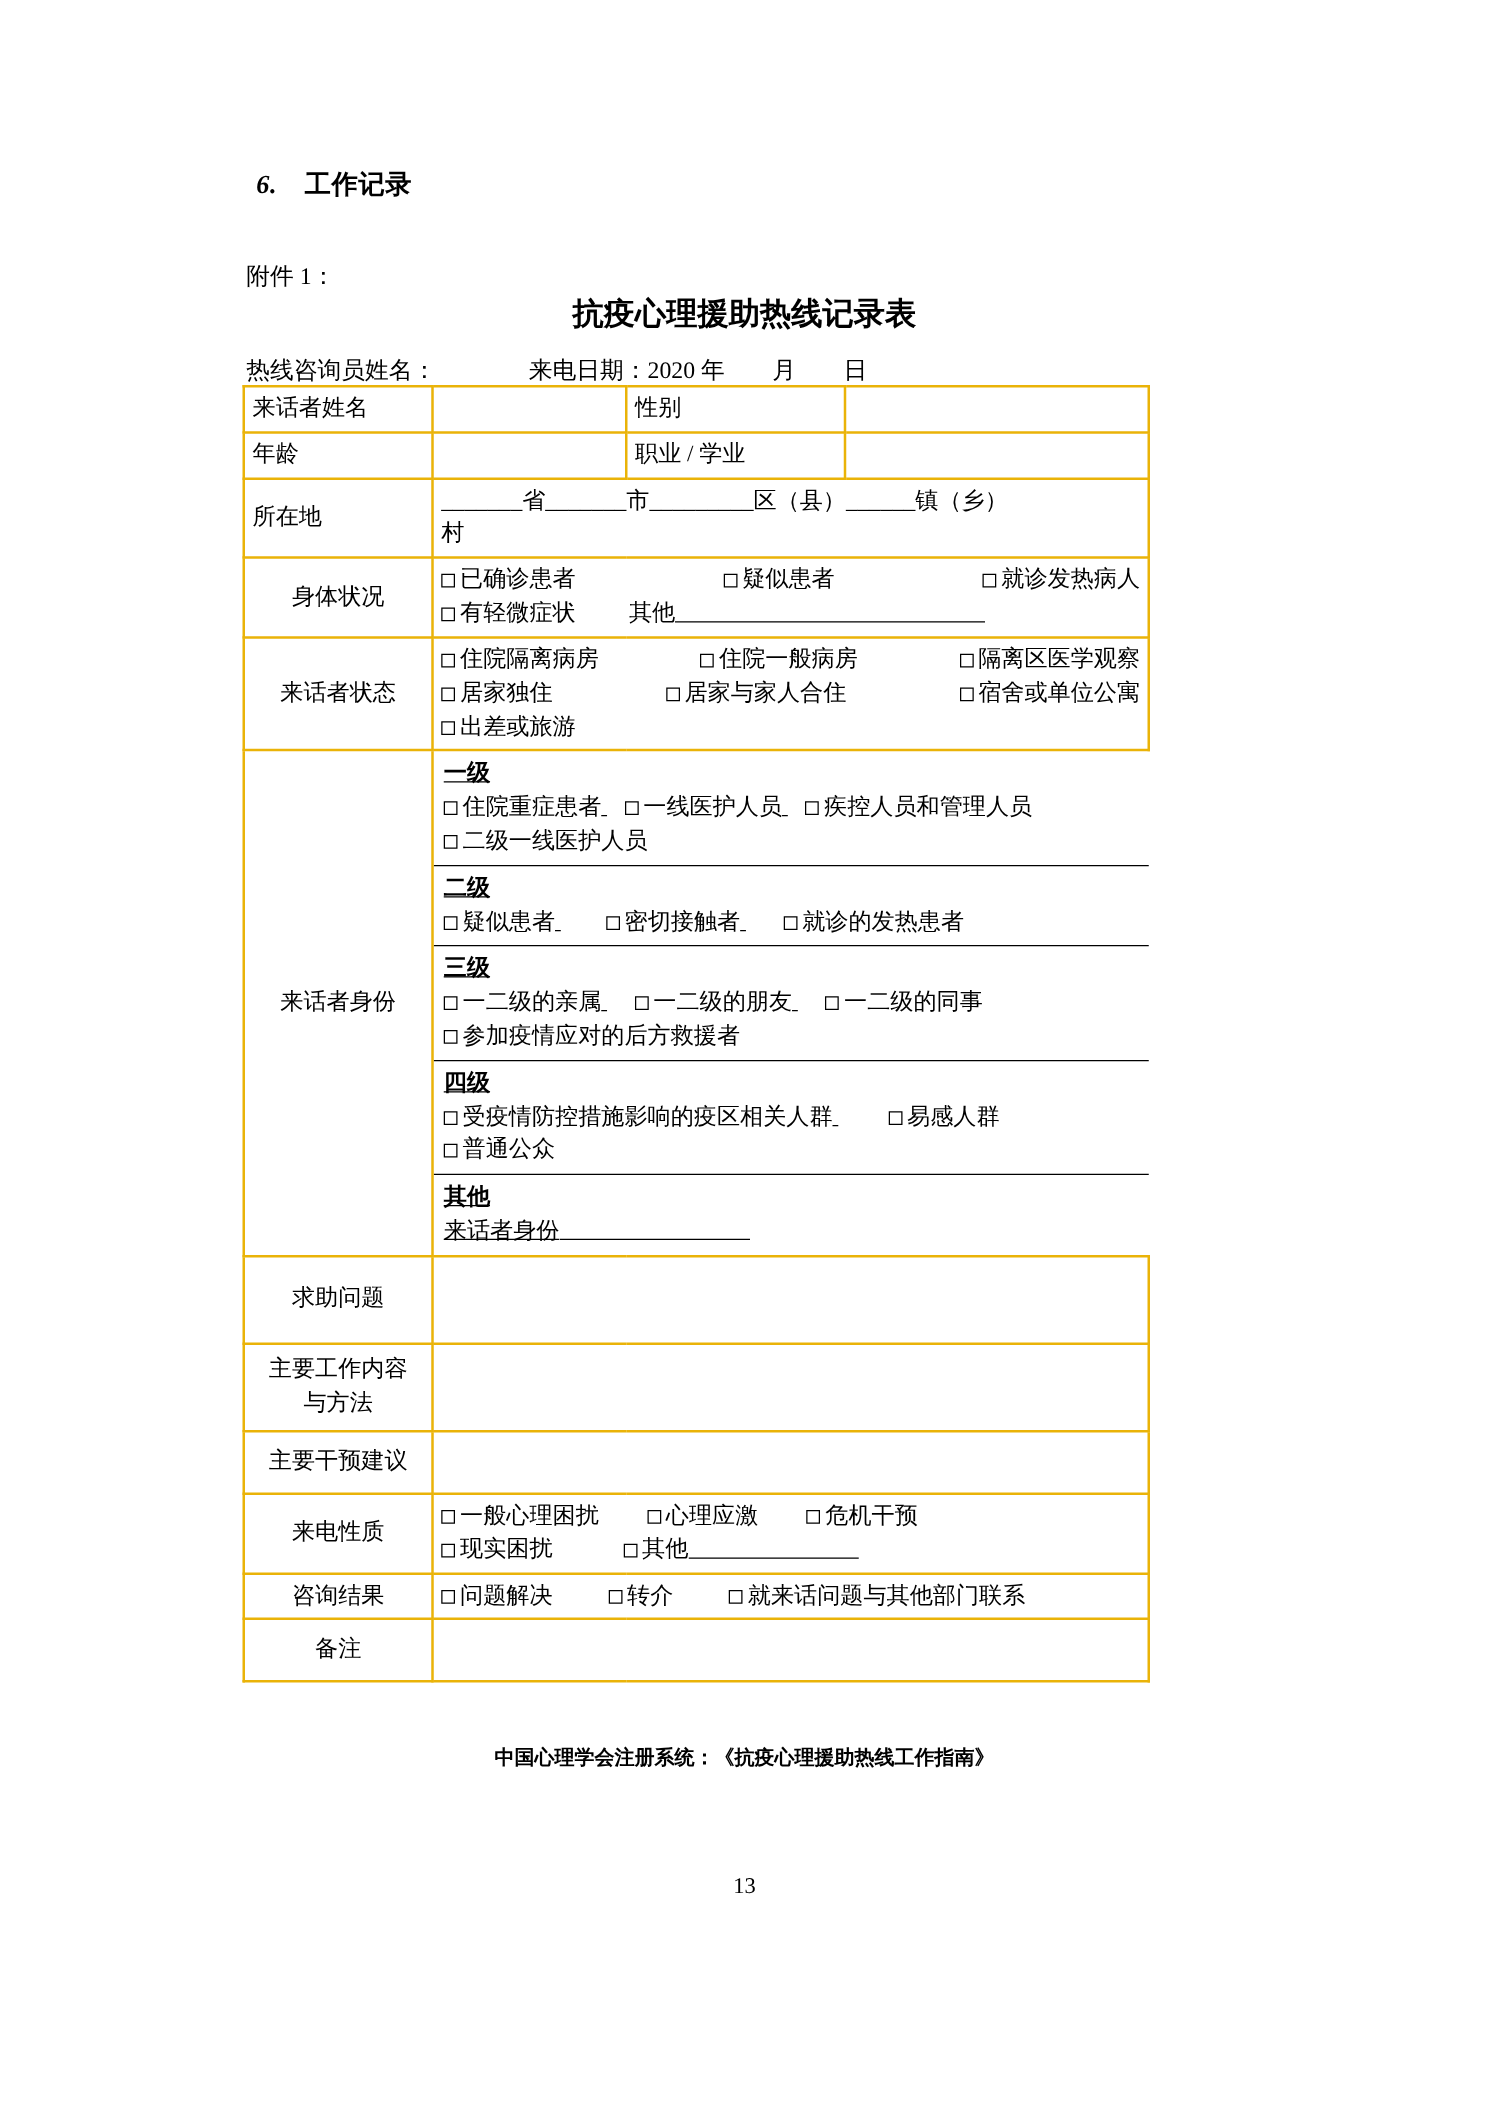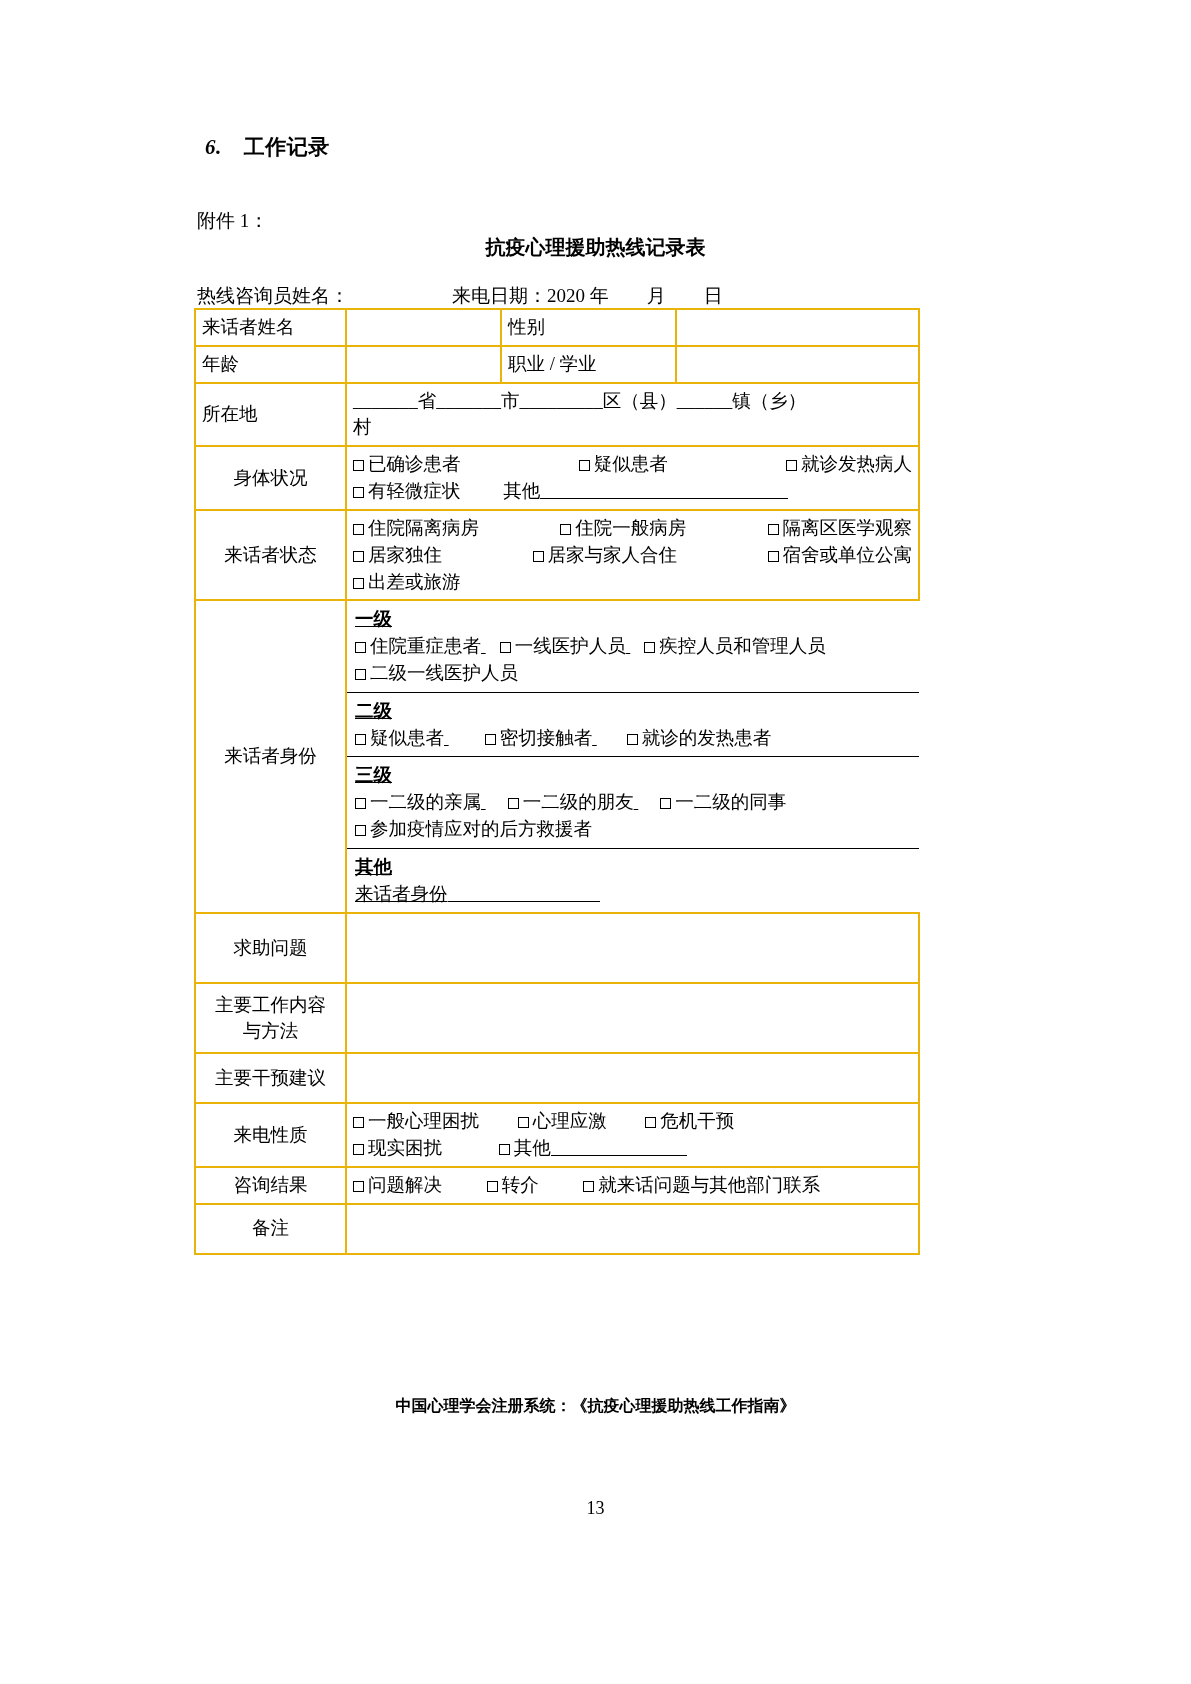--- a/index.html
+++ b/index.html
@@ -45,38 +45,38 @@
     left: 197px;
     top: 208px;
     font-size: 19px;
   }
   .form-title {
     position: absolute;
     left: 0;
     top: 234px;
     width: 1191px;
     text-align: center;
-    font-size: 20px;
+    font-size: 25px;
     font-weight: bold;
   }
   .meta-row {
     position: absolute;
     left: 197px;
     top: 283px;
     width: 730px;
     font-size: 19px;
     display: flex;
     justify-content: flex-start;
     text-align: right;
   }
   .meta-row .counselor {
     white-space: pre;
   }
   .meta-row .calldate {
-    margin-left: 103px;
+    margin-left: 74px;
     white-space: pre;
   }
   
   table.form {
     position: absolute;
     left: 194px;
     top: 308px;
     width: 724px;
     border-collapse: collapse;
     table-layout: fixed;
@@ -294,20 +294,32 @@
                 <span class="opt"><span class="cb"></span><span>一二级的亲属</span></span>
                 <span class="opt" style="margin-left:22px;"><span class="cb"></span><span>一二级的朋友</span></span>
                 <span class="opt" style="margin-left:22px;"><span class="cb"></span><span>一二级的同事</span></span>
               </span>
               <span class="optline">
                 <span class="opt"><span class="cb"></span><span>参加疫情应对的后方救援者</span></span>
               </span>
             </td>
           </tr>
 
+          <tr>
+            <td>
+              <span class="level-title">四级</span>
+              <span class="optline">
+                <span class="opt"><span class="cb"></span><span>受疫情防控措施影响的疫区相关人群</span></span>
+                <span class="opt" style="margin-left:40px;"><span class="cb"></span><span>易感人群</span></span>
+              </span>
+              <span class="optline">
+                <span class="opt"><span class="cb"></span><span>普通公众</span></span>
+              </span>
+            </td>
+          </tr>
 
           <tr>
             <td>
               <span class="level-title">其他</span>
               <span class="optline">
                 <span>来话者身份</span><span class="blank-u" style="width:152px;"></span>
               </span>
             </td>
           </tr>
         </tbody>

